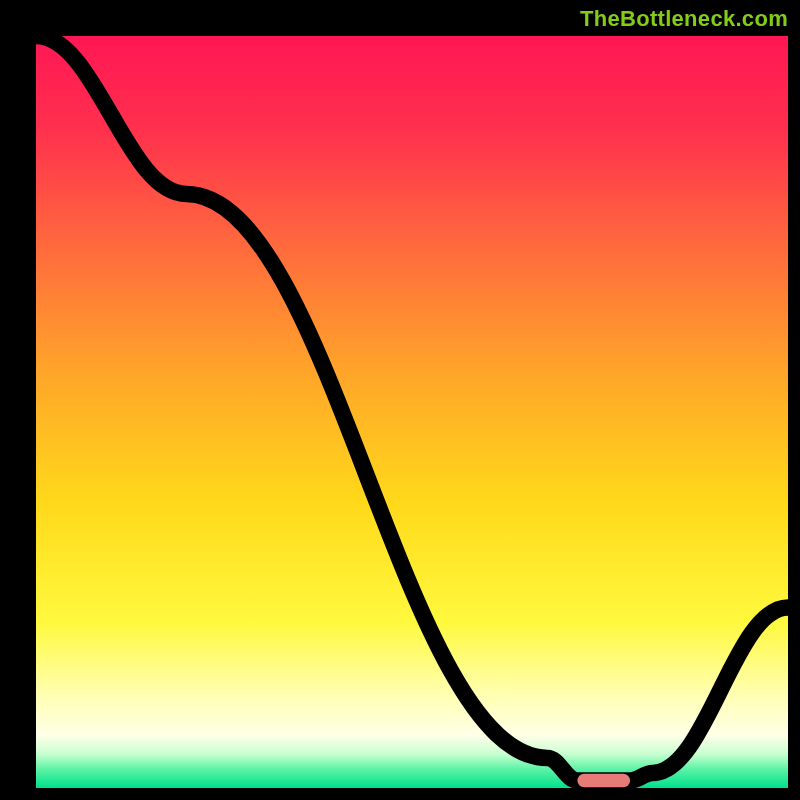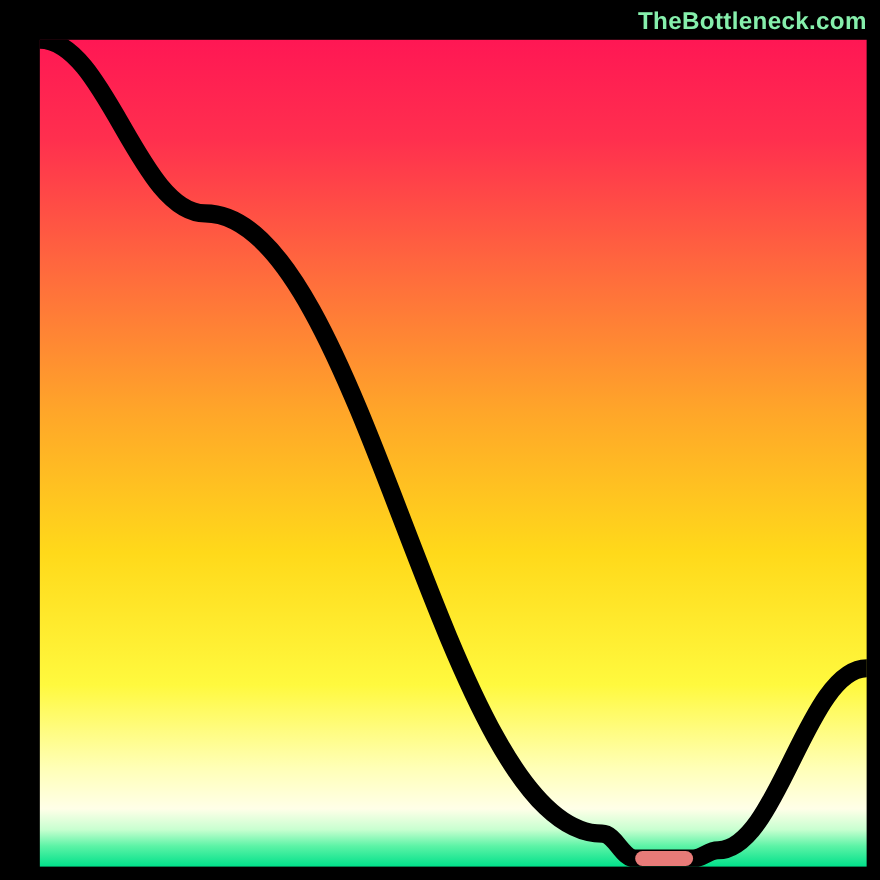--- a/index.html
+++ b/index.html
@@ -13,21 +13,21 @@
   .wrap {
     position: relative;
     width: 800px;
     height: 800px;
     background: #000;
   }
   .watermark {
     position: absolute;
     top: 6px;
     right: 12px;
-    color: #86efac;
+    color: #84cc16;
     font-size: 22px;
     font-weight: 600;
     letter-spacing: 0.3px;
     z-index: 5;
   }
   .plot {
     position: absolute;
     left: 36px;
     top: 36px;
     width: 752px;

